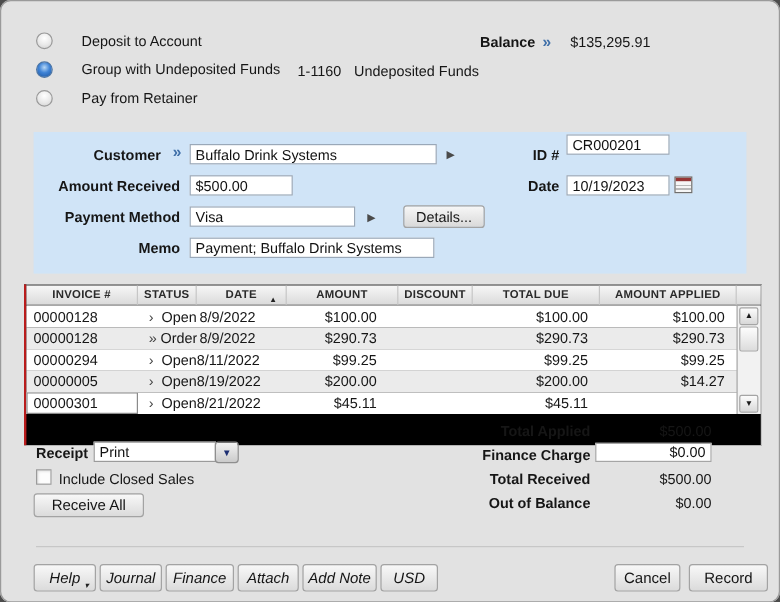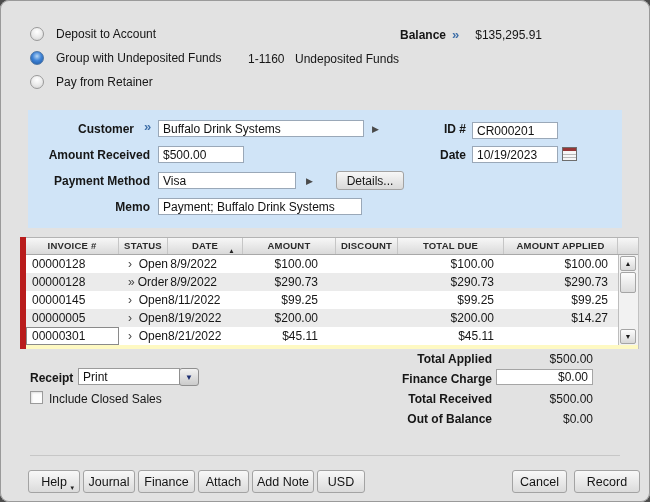--- a/index.html
+++ b/index.html
@@ -6,21 +6,21 @@
   body { width:650px; height:502px; background:#4c4c4c; font-family:"Liberation Sans",sans-serif; }
   .window {
     position:relative; width:650px; height:502px; background:#e2e2e2;
     border-radius:9px; box-shadow: inset 0 0 0 1px #9a9a9a; overflow:hidden;
     font-size:12px; color:#161616;
   }
   .abs { position:absolute; }
   .bold { font-weight:bold; }
 
   
-  .radio-row { position:absolute; left:30px; display:flex; align-items:flex-end; gap:12px; height:14px; cursor:default; }
+  .radio-row { position:absolute; left:30px; display:flex; align-items:flex-end; gap:24px; height:14px; cursor:default; }
   .radio-dot { width:12px; height:12px; border-radius:50%; border:1px solid #9a9a9a;
     background: radial-gradient(circle at 50% 32%, #ffffff 0%, #e9e9e9 55%, #cfcfcf 100%); flex:0 0 auto; }
   .radio-dot.selected { border:1px solid #4e76a5;
     background: radial-gradient(circle at 50% 35%, #b7d7f5 0%, #3f83d6 45%, #1a54a0 100%); }
 
   .balance-row { position:absolute; top:27px; left:400px; display:flex; align-items:center; }
   .zoom-arrow { color:#3f6fa8; font-weight:bold; margin-left:6px; font-size:13px; }
   .balance-value { margin-left:16px; }
 
   
@@ -31,22 +31,22 @@
   .flyout { position:absolute; font-size:9px; color:#4a4a4a; line-height:12px; cursor:pointer; }
   .mini-btn { position:absolute; box-sizing:border-box; background:linear-gradient(#f7f7f7,#d9d9d9);
     border:1px solid #a3a3a3; border-radius:3px; font-size:12px; display:flex; align-items:center; justify-content:center; cursor:pointer; }
   .calendar-btn { position:absolute; left:534px; top:37px; width:15px; height:14px; box-sizing:border-box;
     border:1px solid #6e6e6e; background:
       linear-gradient(#963636,#963636) 0 0/100% 3px no-repeat,
       repeating-linear-gradient(to bottom, #f6f6f6 0 2px, #b9b9b9 2px 3px) 0 4px/100% 10px no-repeat,
       #f6f6f6; cursor:pointer; }
 
   
-  .itable { position:absolute; left:20px; top:237px; width:612px; height:112px; background:#fef9c3;
-    border-left:6px solid #b91c1c; border-right:1px solid #c2c2c2; box-sizing:content-box; }
+  .itable { position:absolute; left:20px; top:237px; width:612px; height:134px; background:#000000;
+    border-left:2px solid #b91c1c; border-right:1px solid #c2c2c2; box-sizing:content-box; }
   .thead { display:grid; grid-template-columns:93px 49px 75px 93px 62px 106px 114px 20px; height:18px;
     background:linear-gradient(#f7f7f7,#dadada); border-top:1px solid #b3b3b3; border-bottom:1px solid #a8a8a8; box-sizing:border-box; }
   .hcell { font-size:9.5px; font-weight:bold; color:#2a2a2a; text-align:center; line-height:16px;
     border-right:1px solid #c6c6c6; overflow:hidden; position:relative; letter-spacing:.2px; cursor:pointer; }
   .hcell:last-child { border-right:none; cursor:default; }
   .sort-arrow { position:absolute; right:7px; top:5px; font-size:6.5px; color:#222; }
   .tbody { position:relative; height:90px; }
   .trow { display:grid; grid-template-columns:93px 49px 75px 93px 62px 106px 114px; width:592px; height:18px;
     background:#fff; }
   .trow.alt { background:#ebebeb; }
@@ -79,21 +79,21 @@
   
   .tot-label { position:absolute; left:340px; width:152px; text-align:right; font-weight:bold; white-space:nowrap; }
   .tot-value { position:absolute; left:505px; width:88px; text-align:right; white-space:nowrap; }
 
   .divider { position:absolute; left:30px; top:455px; width:590px; height:1px; background:#c7c7c7; }
 
   
   .btn { box-sizing:border-box; background:linear-gradient(#f8f8f8,#dbdbdb); border:1px solid #a3a3a3;
     border-radius:3px; font-family:"Liberation Sans",sans-serif; font-size:12.5px; color:#141414;
     display:flex; align-items:center; justify-content:center; cursor:pointer; }
-  .footer-left { position:absolute; left:28px; top:470px; display:flex; gap:3px; height:32px; }
+  .footer-left { position:absolute; left:28px; top:470px; display:flex; gap:3px; height:32px;font-style:italic; }
   .footer-left .btn { height:23px; position:relative; }
   .help-caret { position:absolute; right:5px; bottom:0px; font-size:7px; color:#222; }
 </style>
 </head>
 <body>
 
 <div class="window">
 
   <div class="radio-row" style="top:27px;">
     <span class="radio-dot"></span>
@@ -116,21 +116,21 @@
     <span class="balance-value">$135,295.91</span>
   </div>
 
   <div class="panel">
 
     <div class="flabel" style="left:0; top:11px; width:106px;">Customer</div>
     <span class="abs zoom-arrow" style="left:110px; top:9px;">»</span>
     <input class="field" style="left: 130px; top: 10px; width: 206px;" value="Buffalo Drink Systems">
     <span class="flyout" style="left:344px; top:13px;">▶</span>
     <div class="flabel" style="left:380px; top:11px; width:58px;">ID #</div>
-    <input class="field" style="left: 444px; top: 12px; width: 86px;" value="CR000201">
+    <input class="field" style="left: 444px; top: 2px; width: 86px;" value="CR000201">
 
     <div class="flabel" style="left:0; top:37px; width:122px;">Amount Received</div>
     <input class="field" style="left: 130px; top: 36px; width: 86px;" value="$500.00">
     <div class="flabel" style="left:380px; top:37px; width:58px;">Date</div>
     <input class="field" style="left: 444px; top: 36px; width: 86px;" value="10/19/2023">
     <span class="calendar-btn"></span>
 
     <div class="flabel" style="left:0; top:63px; width:122px;">Payment Method</div>
     <input class="field" style="left: 130px; top: 62px; width: 138px;" value="Visa">
     <span class="flyout" style="left:278px; top:65px;">▶</span>
@@ -170,21 +170,21 @@
             <span class="status-arrow">»</span>
             <span>Order</span>
           </div>
           <div class="tcell c-date">8/9/2022</div>
           <div class="tcell c-amount">$290.73</div>
           <div class="tcell c-discount"></div>
           <div class="tcell c-totaldue">$290.73</div>
           <div class="tcell c-applied">$290.73</div>
         </div>
         <div class="trow">
-          <div class="tcell c-invoice">00000145</div>
+          <div class="tcell c-invoice">00000294</div>
           <div class="tcell c-status">
             <span class="status-arrow">›</span>
             <span>Open</span>
           </div>
           <div class="tcell c-date">8/11/2022</div>
           <div class="tcell c-amount">$99.25</div>
           <div class="tcell c-discount"></div>
           <div class="tcell c-totaldue">$99.25</div>
           <div class="tcell c-applied">$99.25</div>
         </div>
@@ -226,20 +226,21 @@
 
   <span class="abs bold" style="left:30px; top:371px;">Receipt</span>
   <input class="field" style="left: 78px; top: 368px; width: 102px; border-color: rgb(155, 155, 155);" value="Print">
   <div class="dd-arrow-btn">
       <span>▼</span>
     </div>
 
   <span class="checkbox"></span>
   <span class="abs" style="left:49px; top:392px;">Include Closed Sales</span>
 
+  <div class="btn abs" style="left:28px; top:411px; width:92px; height:20px;">Receive All</div>
 
   <span class="tot-label" style="top:352px;">Total Applied</span>
   <span class="tot-value" style="top:352px;">$500.00</span>
 
   <span class="tot-label" style="top:372px;">Finance Charge</span>
   <input class="field" style="left: 496px; top: 369px; width: 97px; height: 16px; text-align: right; border-color: rgb(165, 165, 165);" value="$0.00">
 
   <span class="tot-label" style="top:392px;">Total Received</span>
   <span class="tot-value" style="top:392px;">$500.00</span>
 

